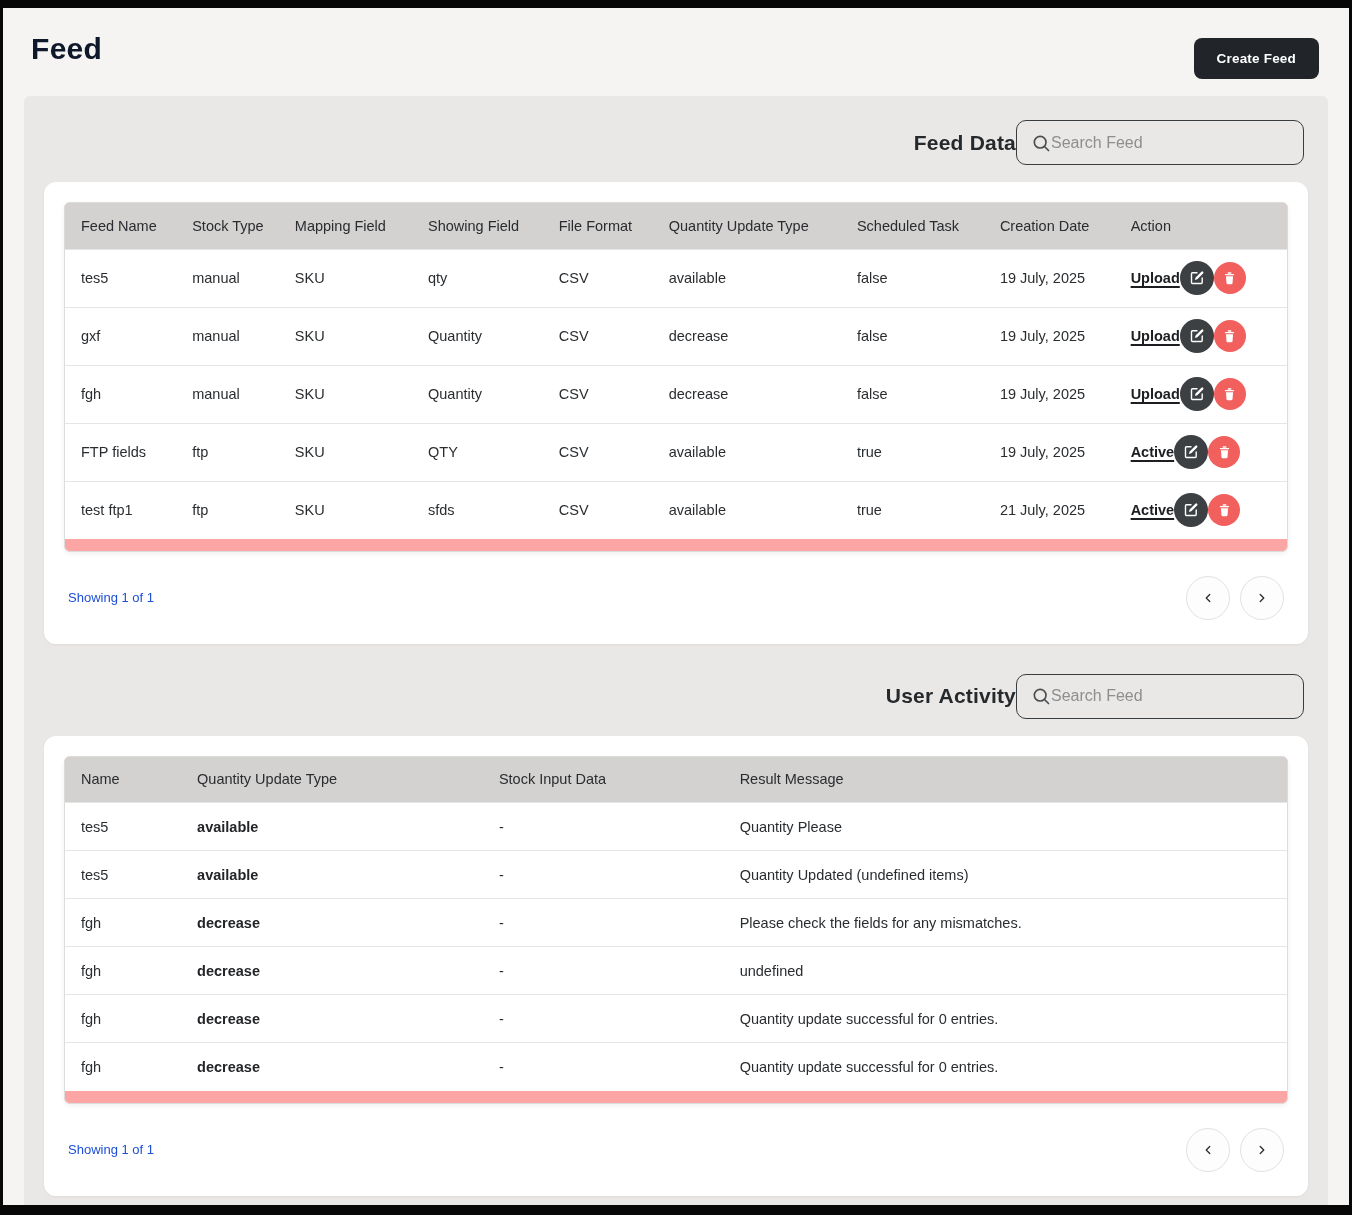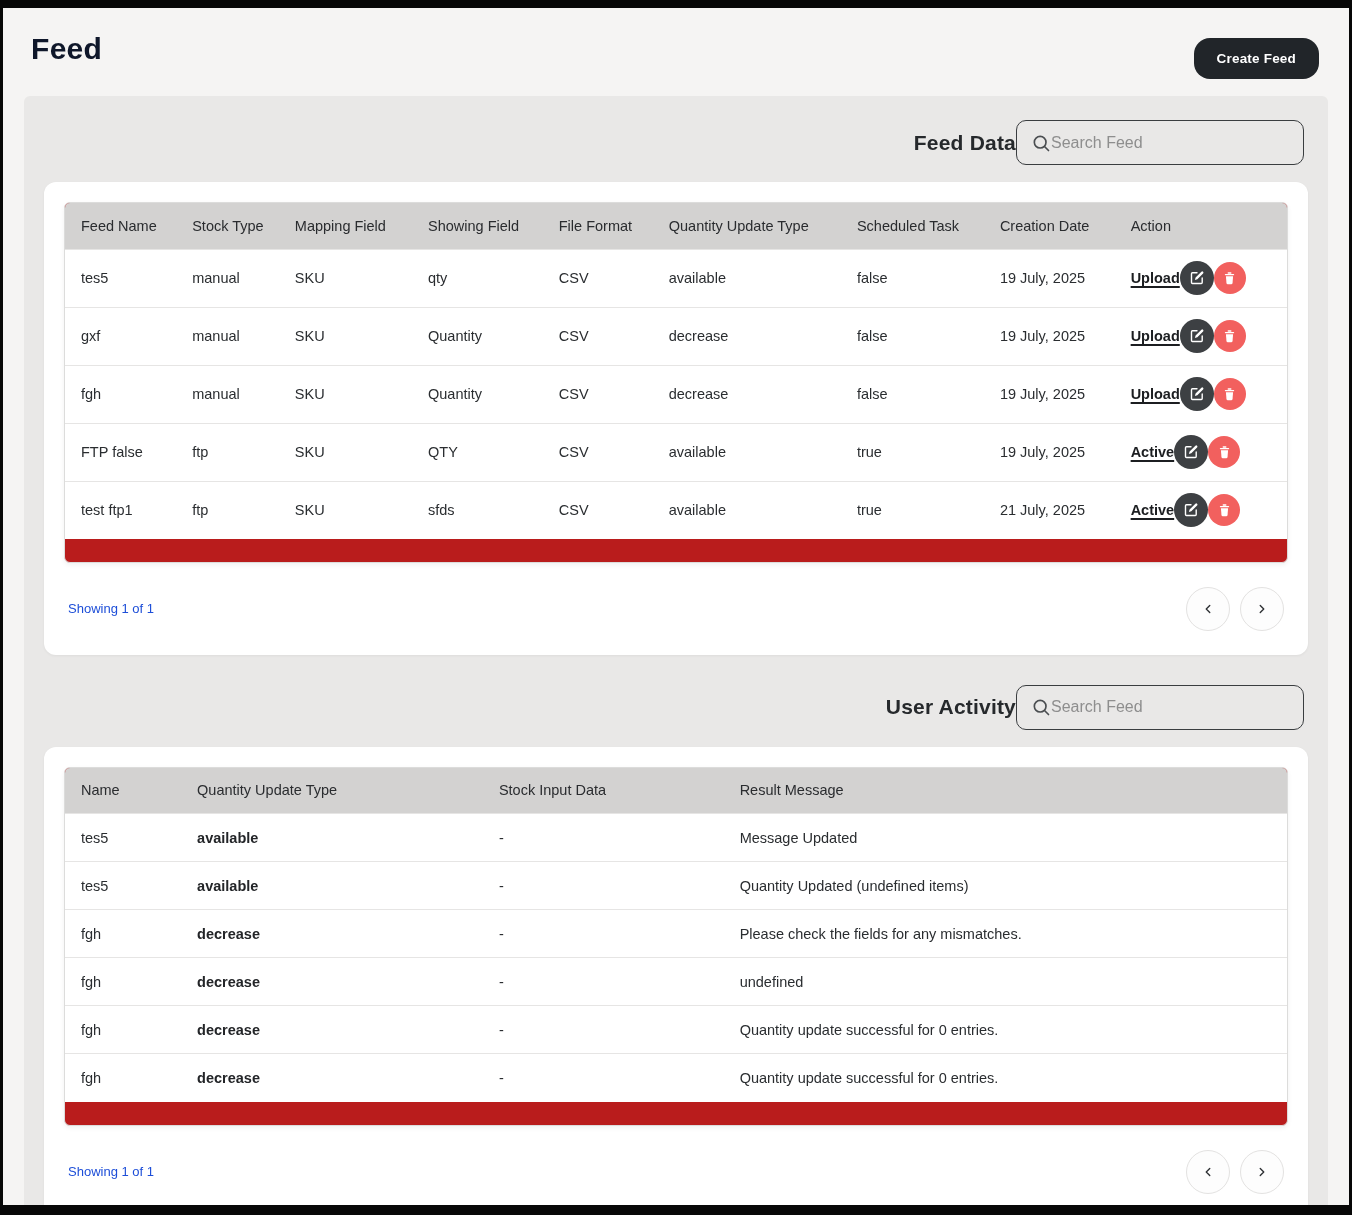--- a/index.html
+++ b/index.html
@@ -17,21 +17,21 @@
   
   .page-header {
     display:flex; justify-content:space-between; align-items:flex-start;
     padding:24px 30px 0 28px;
   }
   .page-title { font-size:30px; font-weight:700; color:#0f172a; letter-spacing:.3px; }
   .create-btn {
     background:#212529; color:#fff; border:none; cursor:pointer;
     font-family:"Liberation Sans", sans-serif;
     font-size:13.5px; font-weight:600; letter-spacing:.2px;
-    padding:13px 23px; border-radius:16px; margin-top:6px;
+    padding:13px 23px; border-radius:8px; margin-top:6px;
   }
 
   
   .panel {
     margin:17px 21px 0 21px;
     background:#e9e8e7;
     border-radius:6px;
     padding:24px 20px 14px 20px;
   }
 
@@ -56,21 +56,21 @@
   .search-box input::placeholder { color:#8e8e8e; }
 
   
   .card {
     background:#fff; border-radius:12px;
     padding:20px; margin-top:17px;
     box-shadow:0 1px 3px rgba(0,0,0,.05);
   }
   .table-wrap {
     border:1px solid #dcdcdb; border-radius:6px;
-    overflow:hidden; padding-bottom:23px; background:#b91c1c;
+    overflow:hidden; padding-bottom:12px; background:#fca5a5;
     box-shadow:0 2px 5px rgba(0,0,0,.06);
   }
   table { width:100%; border-collapse:collapse; table-layout:fixed; }
   thead th {
     background:#d3d2d1; text-align:left;
     font-size:14.5px; font-weight:500; color:#2a2c2f;
     height:46px; padding:0 8px 0 16px;
   }
   tbody td {
     font-size:14.5px; color:#2a2d30;
@@ -242,21 +242,21 @@
                         <rect x="5.9" y="1.2" width="4.2" height="1.6" rx="0.8"></rect>
                         <rect x="3" y="3.1" width="10" height="1.5" rx="0.75"></rect>
                         <path d="M4.2 5.6h7.6l-.55 7.3c-.05.6-.55 1.1-1.15 1.1H5.9c-.6 0-1.1-.5-1.15-1.1z"></path>
                       </svg>
                     </button>
                   </div>
                 </td>
               </tr>
 
               <tr>
-                <td>FTP false</td>
+                <td>FTP fields</td>
                 <td>ftp</td>
                 <td>SKU</td>
                 <td>QTY</td>
                 <td>CSV</td>
                 <td>available</td>
                 <td>true</td>
                 <td>19 July, 2025</td>
                 <td>
                   <div class="action-cell">
                     <a class="action-link">Active</a>
@@ -355,21 +355,21 @@
                 <th>Stock Input Data</th>
                 <th>Result Message</th>
               </tr>
           </thead>
           <tbody>
 
               <tr>
                 <td>tes5</td>
                 <td class="bold">available</td>
                 <td>-</td>
-                <td>Message Updated</td>
+                <td>Quantity Please</td>
               </tr>
 
               <tr>
                 <td>tes5</td>
                 <td class="bold">available</td>
                 <td>-</td>
                 <td>Quantity Updated (undefined items)</td>
               </tr>
 
               <tr>

